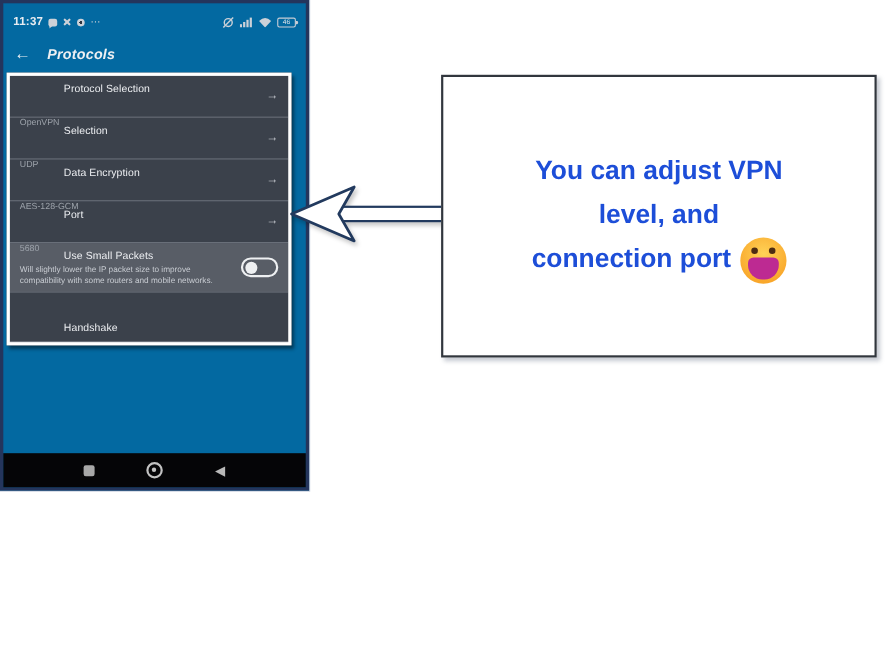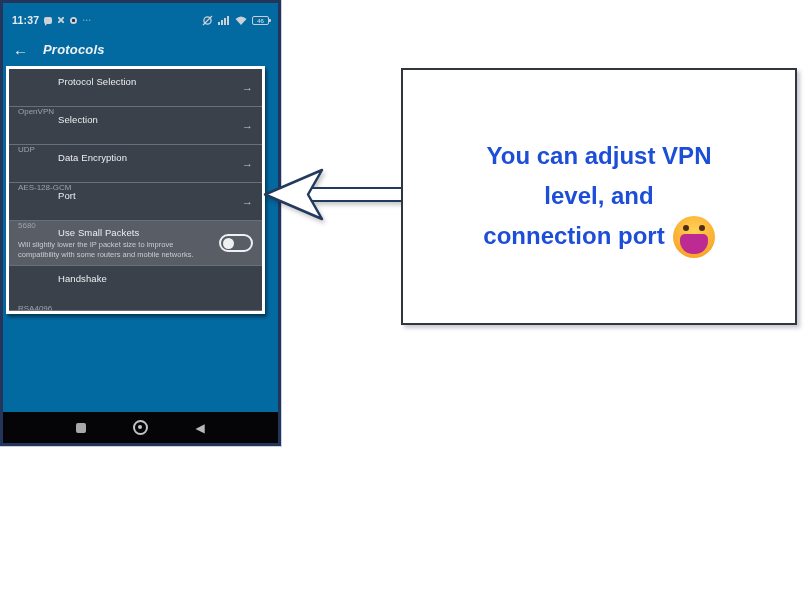--- a/index.html
+++ b/index.html
@@ -46,21 +46,21 @@
   }
   .row{height:37px;box-sizing:border-box;padding:7px 9px 0 9px;display:flex;justify-content:space-between;align-items:flex-start;background:#3b414b;}
   .row-label{font-size:9.5px;font-weight:normal;color:#edeff2;letter-spacing:.1px;margin-left:40px;}
   .row-value{font-size:8px;color:#9da3ab;margin-top:20px;}
   .chevron{color:#c6cad0;font-size:11px;line-height:14px;margin-top:4px;}
   .divider{height:1px;background:#767b84;opacity:.8;}
   .row-toggle{height:44px;background:#585d66;display:flex;justify-content:space-between;align-items:center;padding:0 9px;box-sizing:border-box;}
   .row-desc{font-size:7.5px;color:#c7cbd1;line-height:10px;margin-top:2px;width:188px;}
   .toggle{width:34px;height:18px;border:2px solid #eef0f2;border-radius:11px;position:relative;box-sizing:border-box;flex:none;cursor:pointer;}
   .toggle .knob{position:absolute;left:2px;top:1.5px;width:11px;height:11px;border-radius:50%;background:#eef0f2;}
-  .row-static{height:44px;padding-top:7px;}
+  .row-static{height:44px;padding-top:27px;}
   
   .navbar{
     position:absolute;left:0;right:0;bottom:0;height:31px;background:#050507;
     display:flex;align-items:center;justify-content:center;gap:47px;
   }
   .nav-square{width:10px;height:10px;background:#a8a8a8;border-radius:2px;cursor:pointer;}
   .nav-home{width:11px;height:11px;border:2px solid #c2c2c2;border-radius:50%;position:relative;cursor:pointer;}
   .nav-home::after{content:"";position:absolute;left:2.5px;top:2.5px;width:4px;height:4px;border-radius:50%;background:#c2c2c2;}
   .nav-tri{font-size:12px;color:#b8b8b8;line-height:12px;cursor:pointer;}
   

